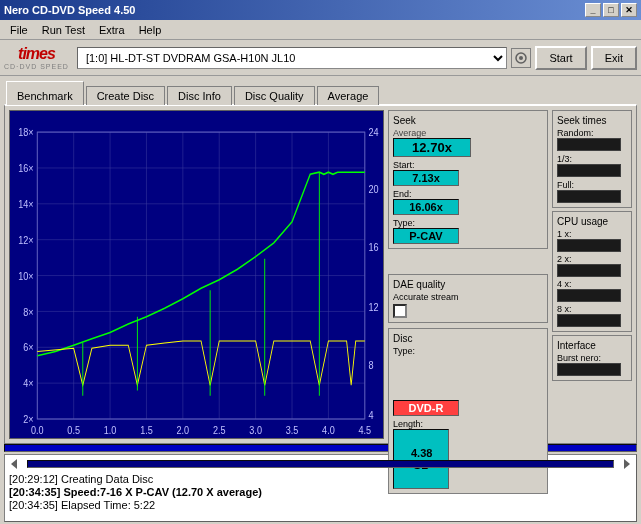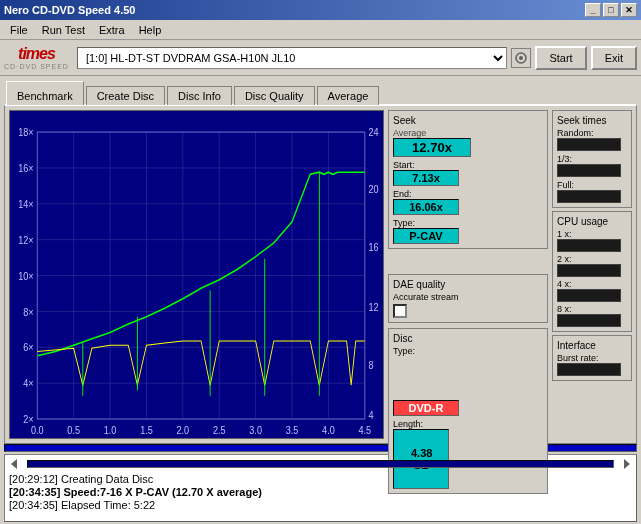--- a/index.html
+++ b/index.html
@@ -351,21 +351,21 @@
       <div style="font-size:9px;">2 x:</div>
       <div style="background:#1a1a1a;height:13px;width:64px;margin-bottom:2px;border:1px solid #404040;"></div>
       <div style="font-size:9px;">4 x:</div>
       <div style="background:#1a1a1a;height:13px;width:64px;margin-bottom:2px;border:1px solid #404040;"></div>
       <div style="font-size:9px;">8 x:</div>
       <div style="background:#1a1a1a;height:13px;width:64px;border:1px solid #404040;"></div>
     </div>
 
     <div style="border:1px solid #808080;background:#d4d0c8;padding:4px;">
       <div style="font-size:10px;margin-bottom:2px;">Interface</div>
-      <div style="font-size:9px;">Burst rate:</div>
+      <div style="font-size:9px;">Burst nero:</div>
       <div style="background:#1a1a1a;height:13px;width:64px;border:1px solid #404040;"></div>
     </div>
   </div>
 
 </div>
 
 <div style="margin:0 4px 2px;height:8px;background:#000080;border:1px inset #606060;">
   <div style="height:100%;width:100%;background:#0000c0;"></div>
 </div>
 

